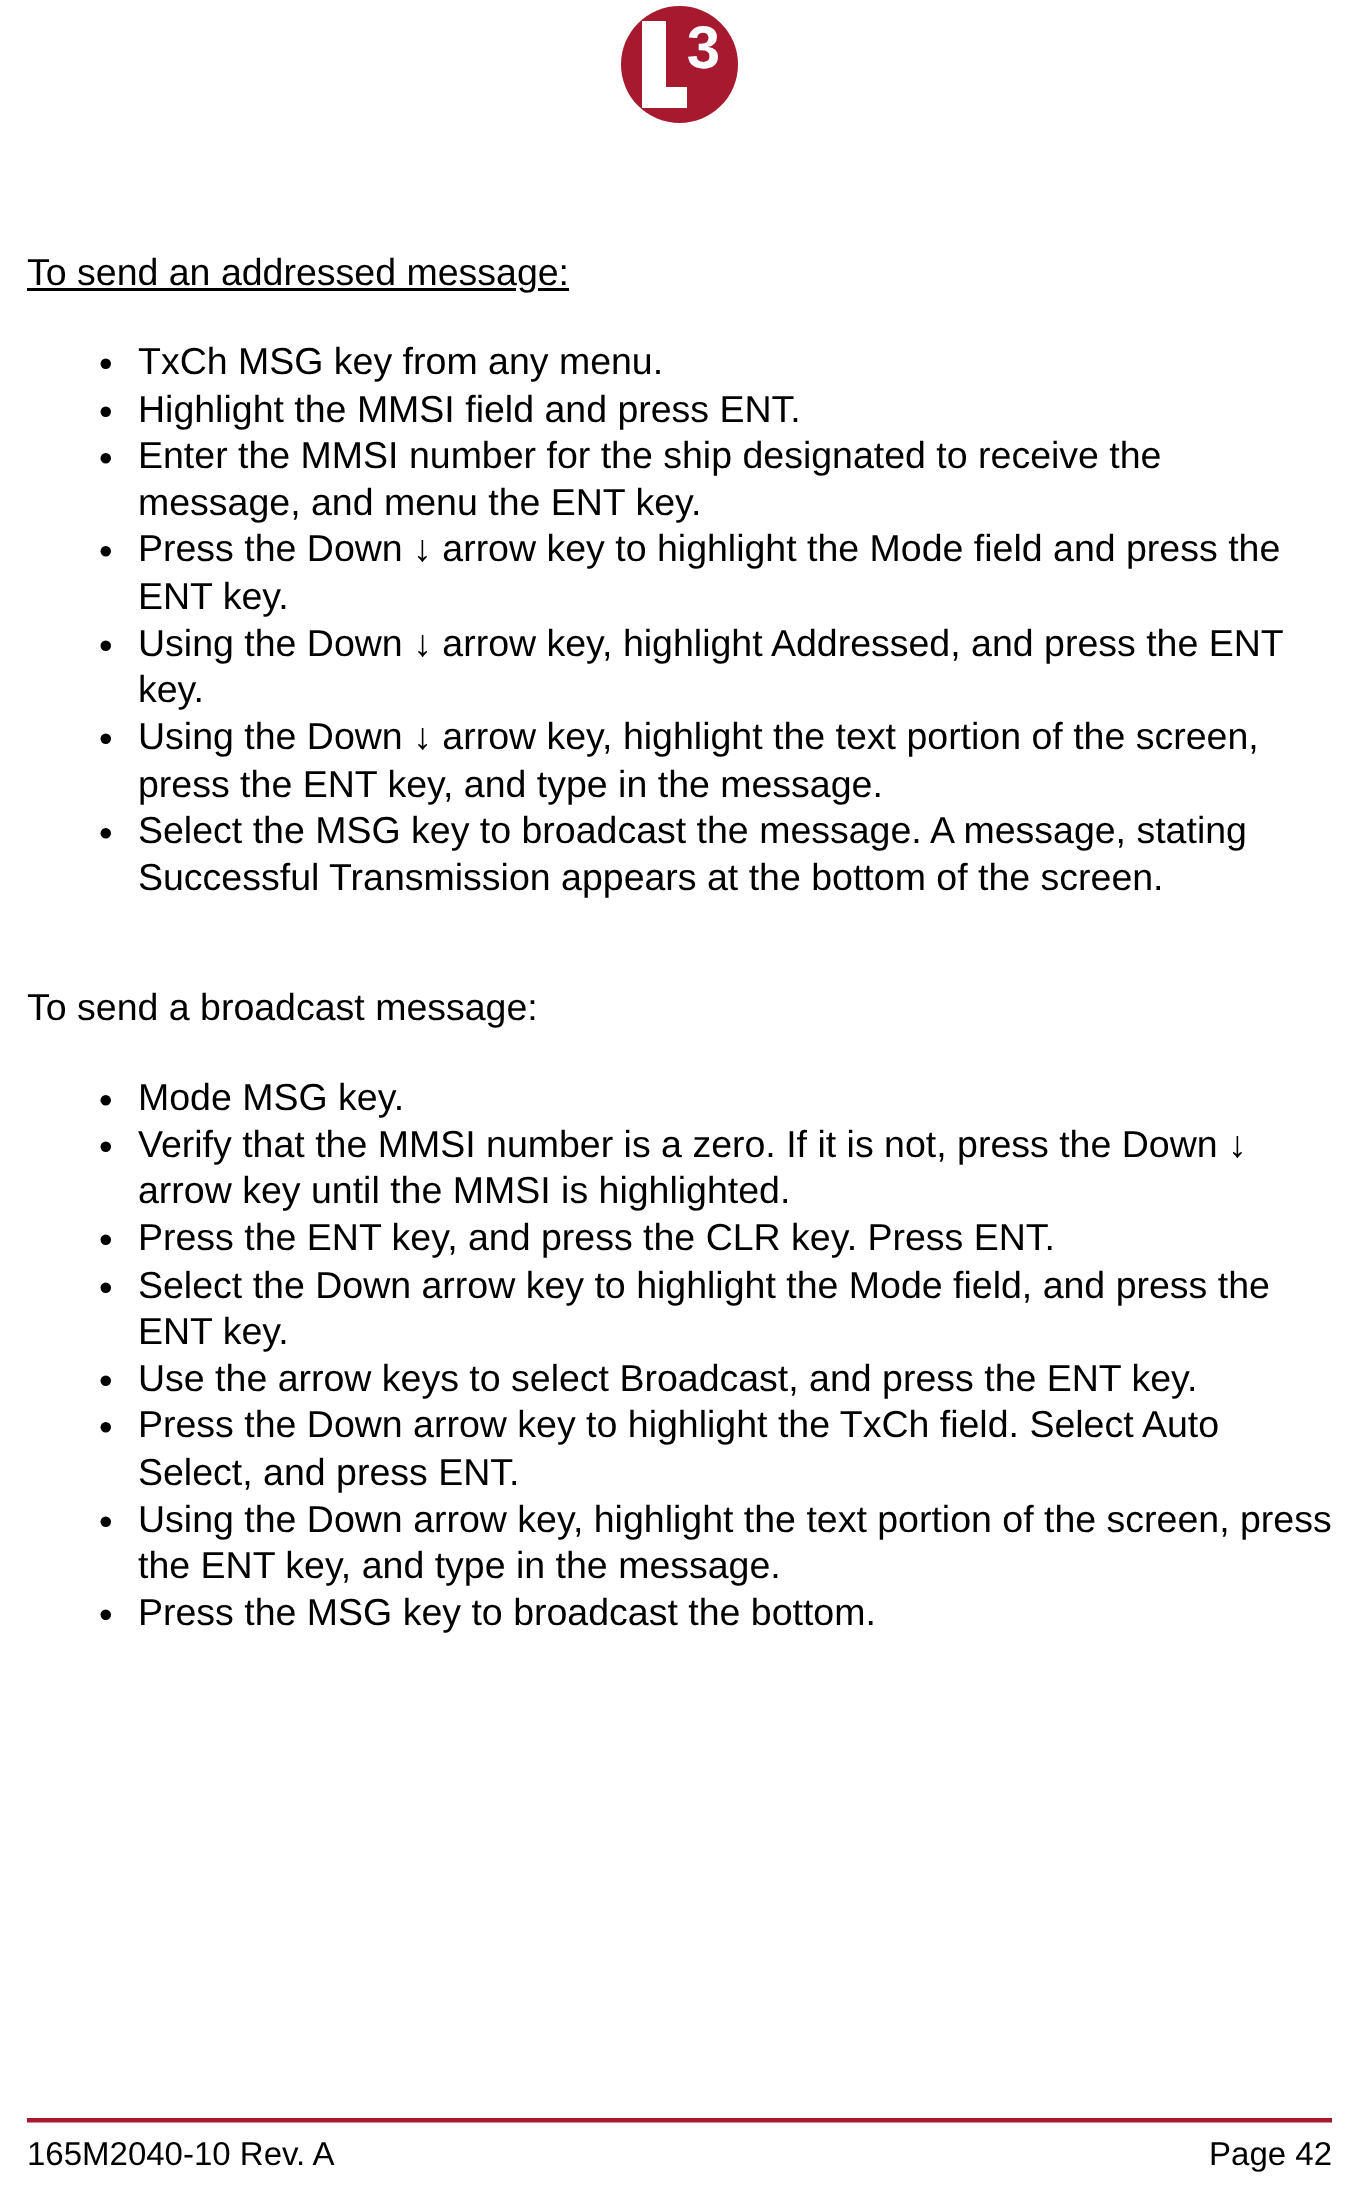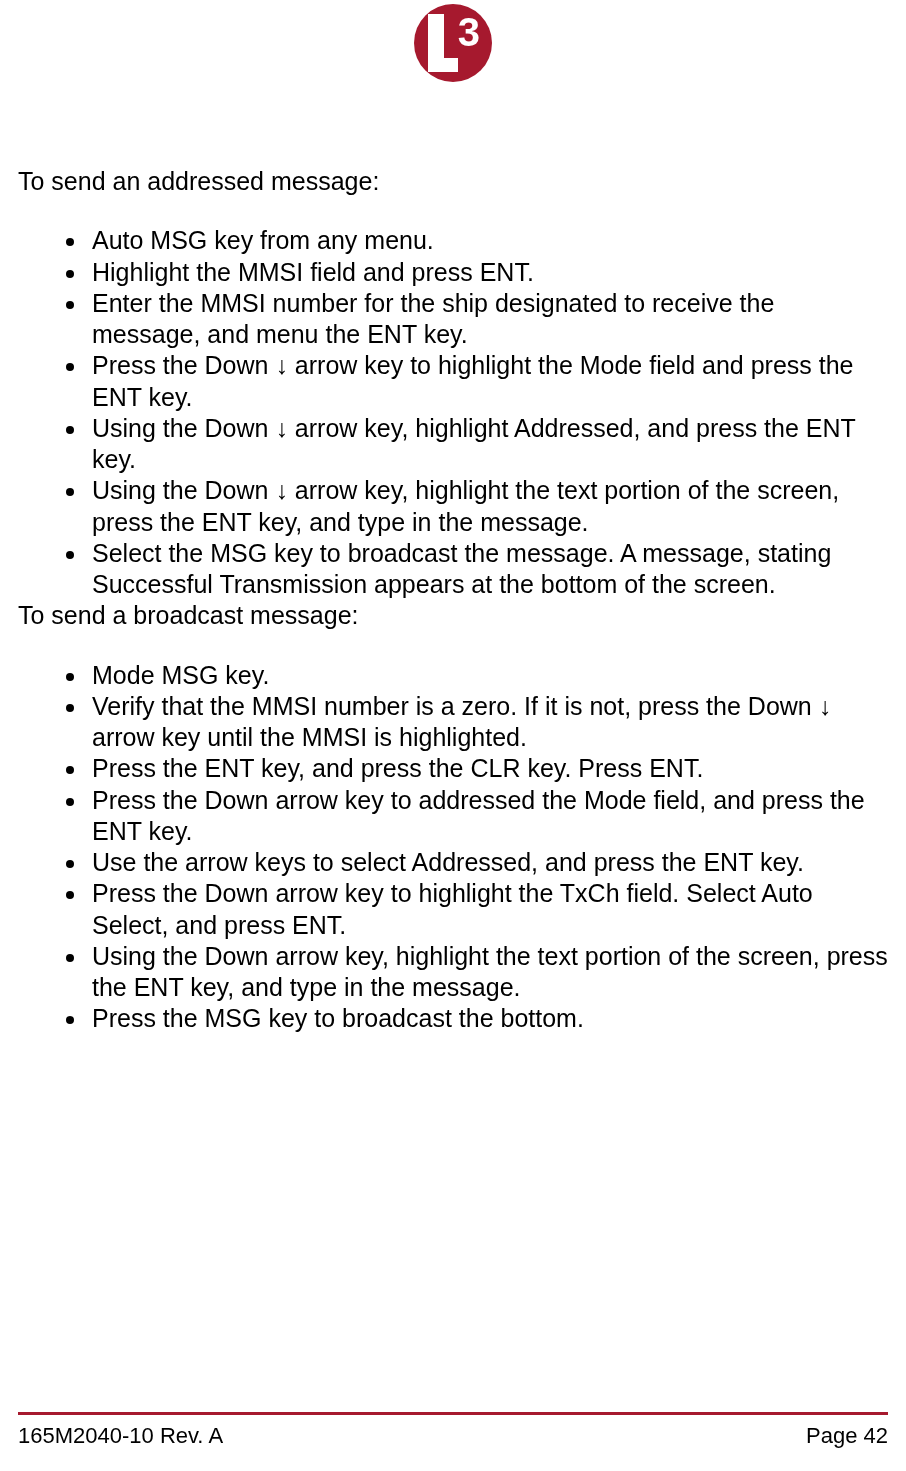--- a/index.html
+++ b/index.html
@@ -39,22 +39,22 @@
     font-weight: bold;
     font-size: 40px;
     line-height: 1;
     font-family: Arial, sans-serif;
   }
   .content {
     padding: 80px 18px 0 18px;
     font-size: 25px;
     line-height: 1.25;
   }
-  .intro { margin-bottom: 28px; }
-  .intro2 { margin-bottom: 28px; }
+  .intro { margin-bottom: 28px; text-decoration: underline; }
+  .intro2 { margin-top: 56px; margin-bottom: 28px; }
   ul.bullets {
     list-style: disc;
     padding-left: 70px;
   }
   ul.bullets li {
     padding-left: 4px;
     margin-bottom: 0;
   }
   .footer-rule {
     position: absolute;
@@ -82,36 +82,36 @@
     <div class="logo">
       <span class="l"></span>
       <span class="three">3</span>
     </div>
   </div>
 
   <div class="content">
 
     <p class="intro">To send an addressed message:</p>
     <ul class="bullets">
-      <li>Auto MSG key from any menu.</li>
+      <li>TxCh MSG key from any menu.</li>
       <li>Highlight the MMSI field and press ENT.</li>
       <li>Enter the MMSI number for the ship designated to receive the message, and menu the ENT key.</li>
       <li>Press the Down ↓ arrow key to highlight the Mode field and press the ENT key.</li>
       <li>Using the Down ↓ arrow key, highlight Addressed, and press the ENT key.</li>
       <li>Using the Down ↓ arrow key, highlight the text portion of the screen, press the ENT key, and type in the message.</li>
       <li>Select the MSG key to broadcast the message. A message, stating Successful Transmission appears at the bottom of the screen.</li>
     </ul>
 
     <p class="intro2">To send a broadcast message:</p>
     <ul class="bullets">
       <li>Mode MSG key.</li>
       <li>Verify that the MMSI number is a zero. If it is not, press the Down ↓ arrow key until the MMSI is highlighted.</li>
       <li>Press the ENT key, and press the CLR key. Press ENT.</li>
-      <li>Press the Down arrow key to addressed the Mode field, and press the ENT key.</li>
-      <li>Use the arrow keys to select Addressed, and press the ENT key.</li>
+      <li>Select the Down arrow key to highlight the Mode field, and press the ENT key.</li>
+      <li>Use the arrow keys to select Broadcast, and press the ENT key.</li>
       <li>Press the Down arrow key to highlight the TxCh field. Select Auto Select, and press ENT.</li>
       <li>Using the Down arrow key, highlight the text portion of the screen, press the ENT key, and type in the message.</li>
       <li>Press the MSG key to broadcast the bottom.</li>
     </ul>
 
   </div>
 
   <div class="footer-rule"></div>
   <div class="footer">
     <span>165M2040-10 Rev. A</span>

